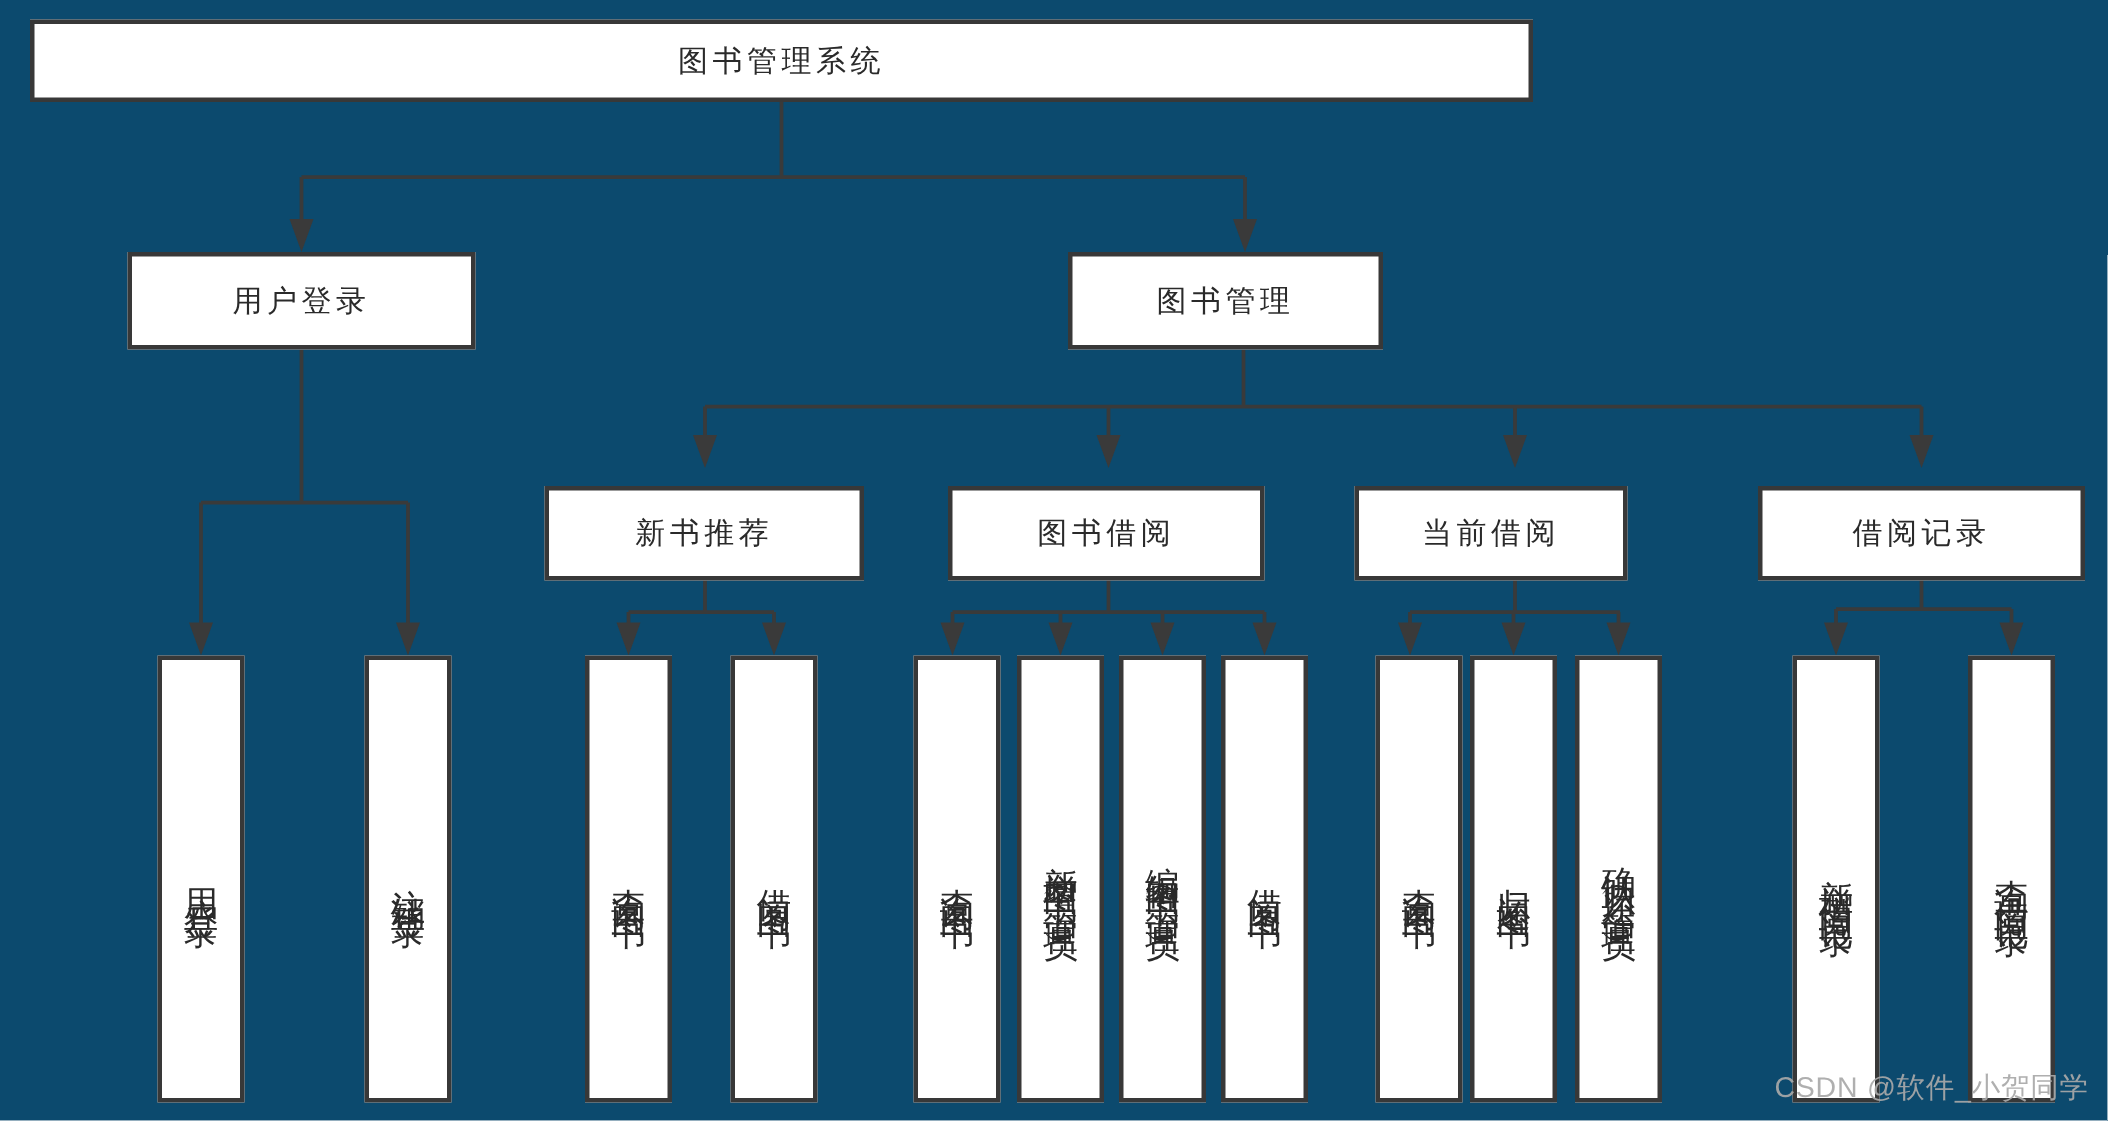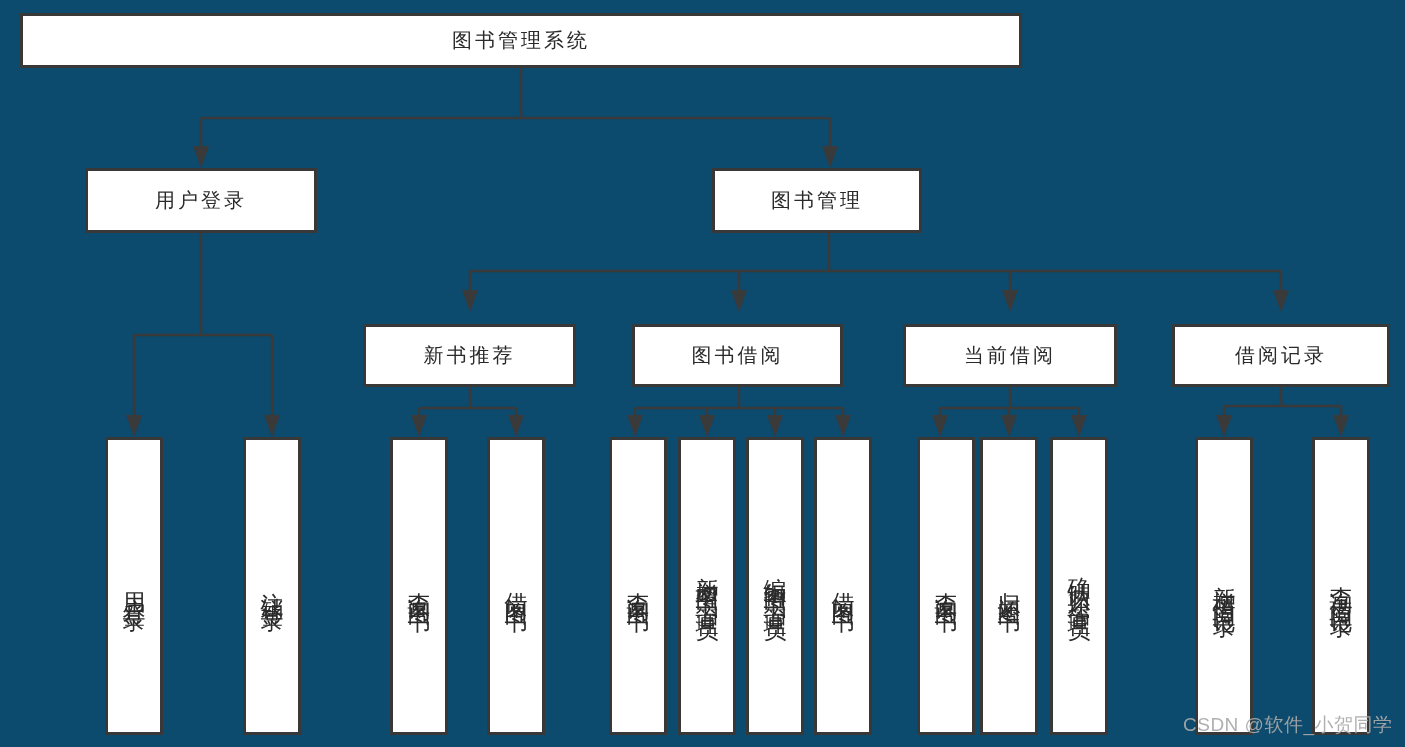--- a/index.html
+++ b/index.html
@@ -45,21 +45,21 @@
     font-size: 20px;
     letter-spacing: 3px;
     white-space: nowrap;
   }
   .root-box   { left: 20px;  top: 13px;  width: 1002px; height: 55px; }
   .l2-user    { left: 85px;  top: 168px; width: 232px;  height: 65px; }
   .l2-books   { left: 712px; top: 168px; width: 210px;  height: 65px; }
   .l3-box     { top: 312px; height: 63px; margin-top: 12px; }
   .l3-recommend { left: 363px;  width: 213px; }
   .l3-borrow    { left: 632px;  width: 211px; }
-  .l3-current   { left: 903px;  width: 214px; }
+  .l3-current   { left: 903px;  width: 182px; }
   .l3-records   { left: 1172px; width: 218px; justify-content: center; }
   .leaf {
     top: 437px;
     height: 298px;
     width: 58px;
   }
   .leaf .v-label {
     writing-mode: vertical-rl;
     text-orientation: mixed;
     font-size: 23px;

